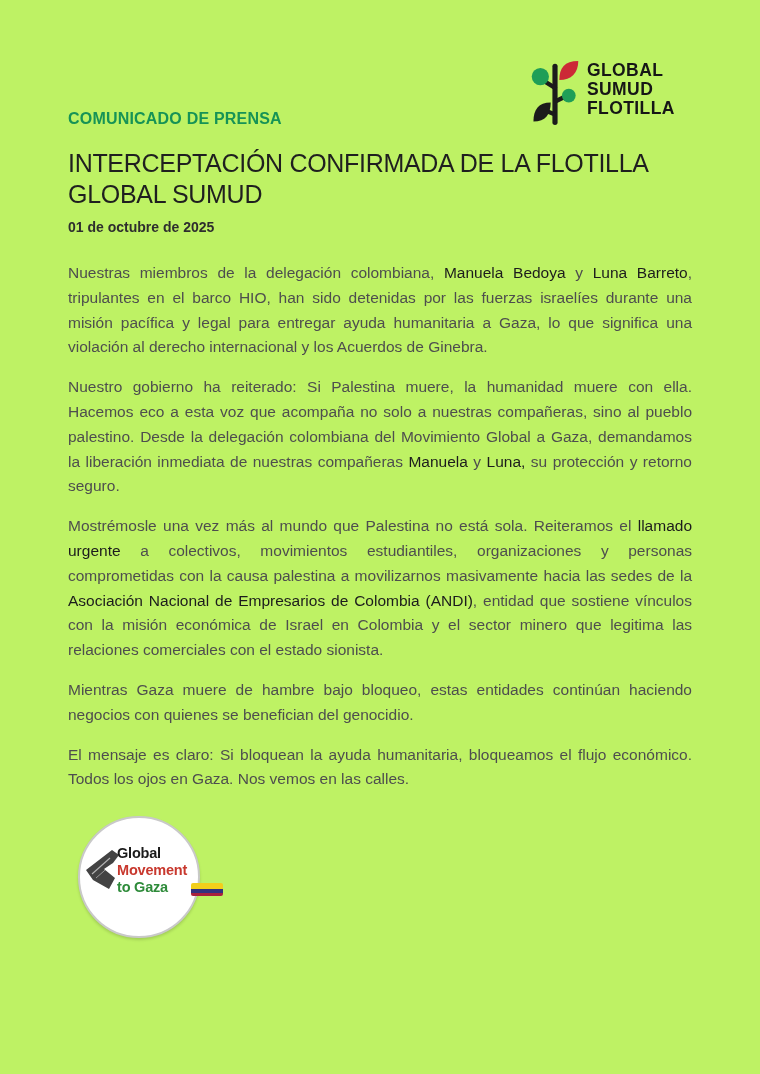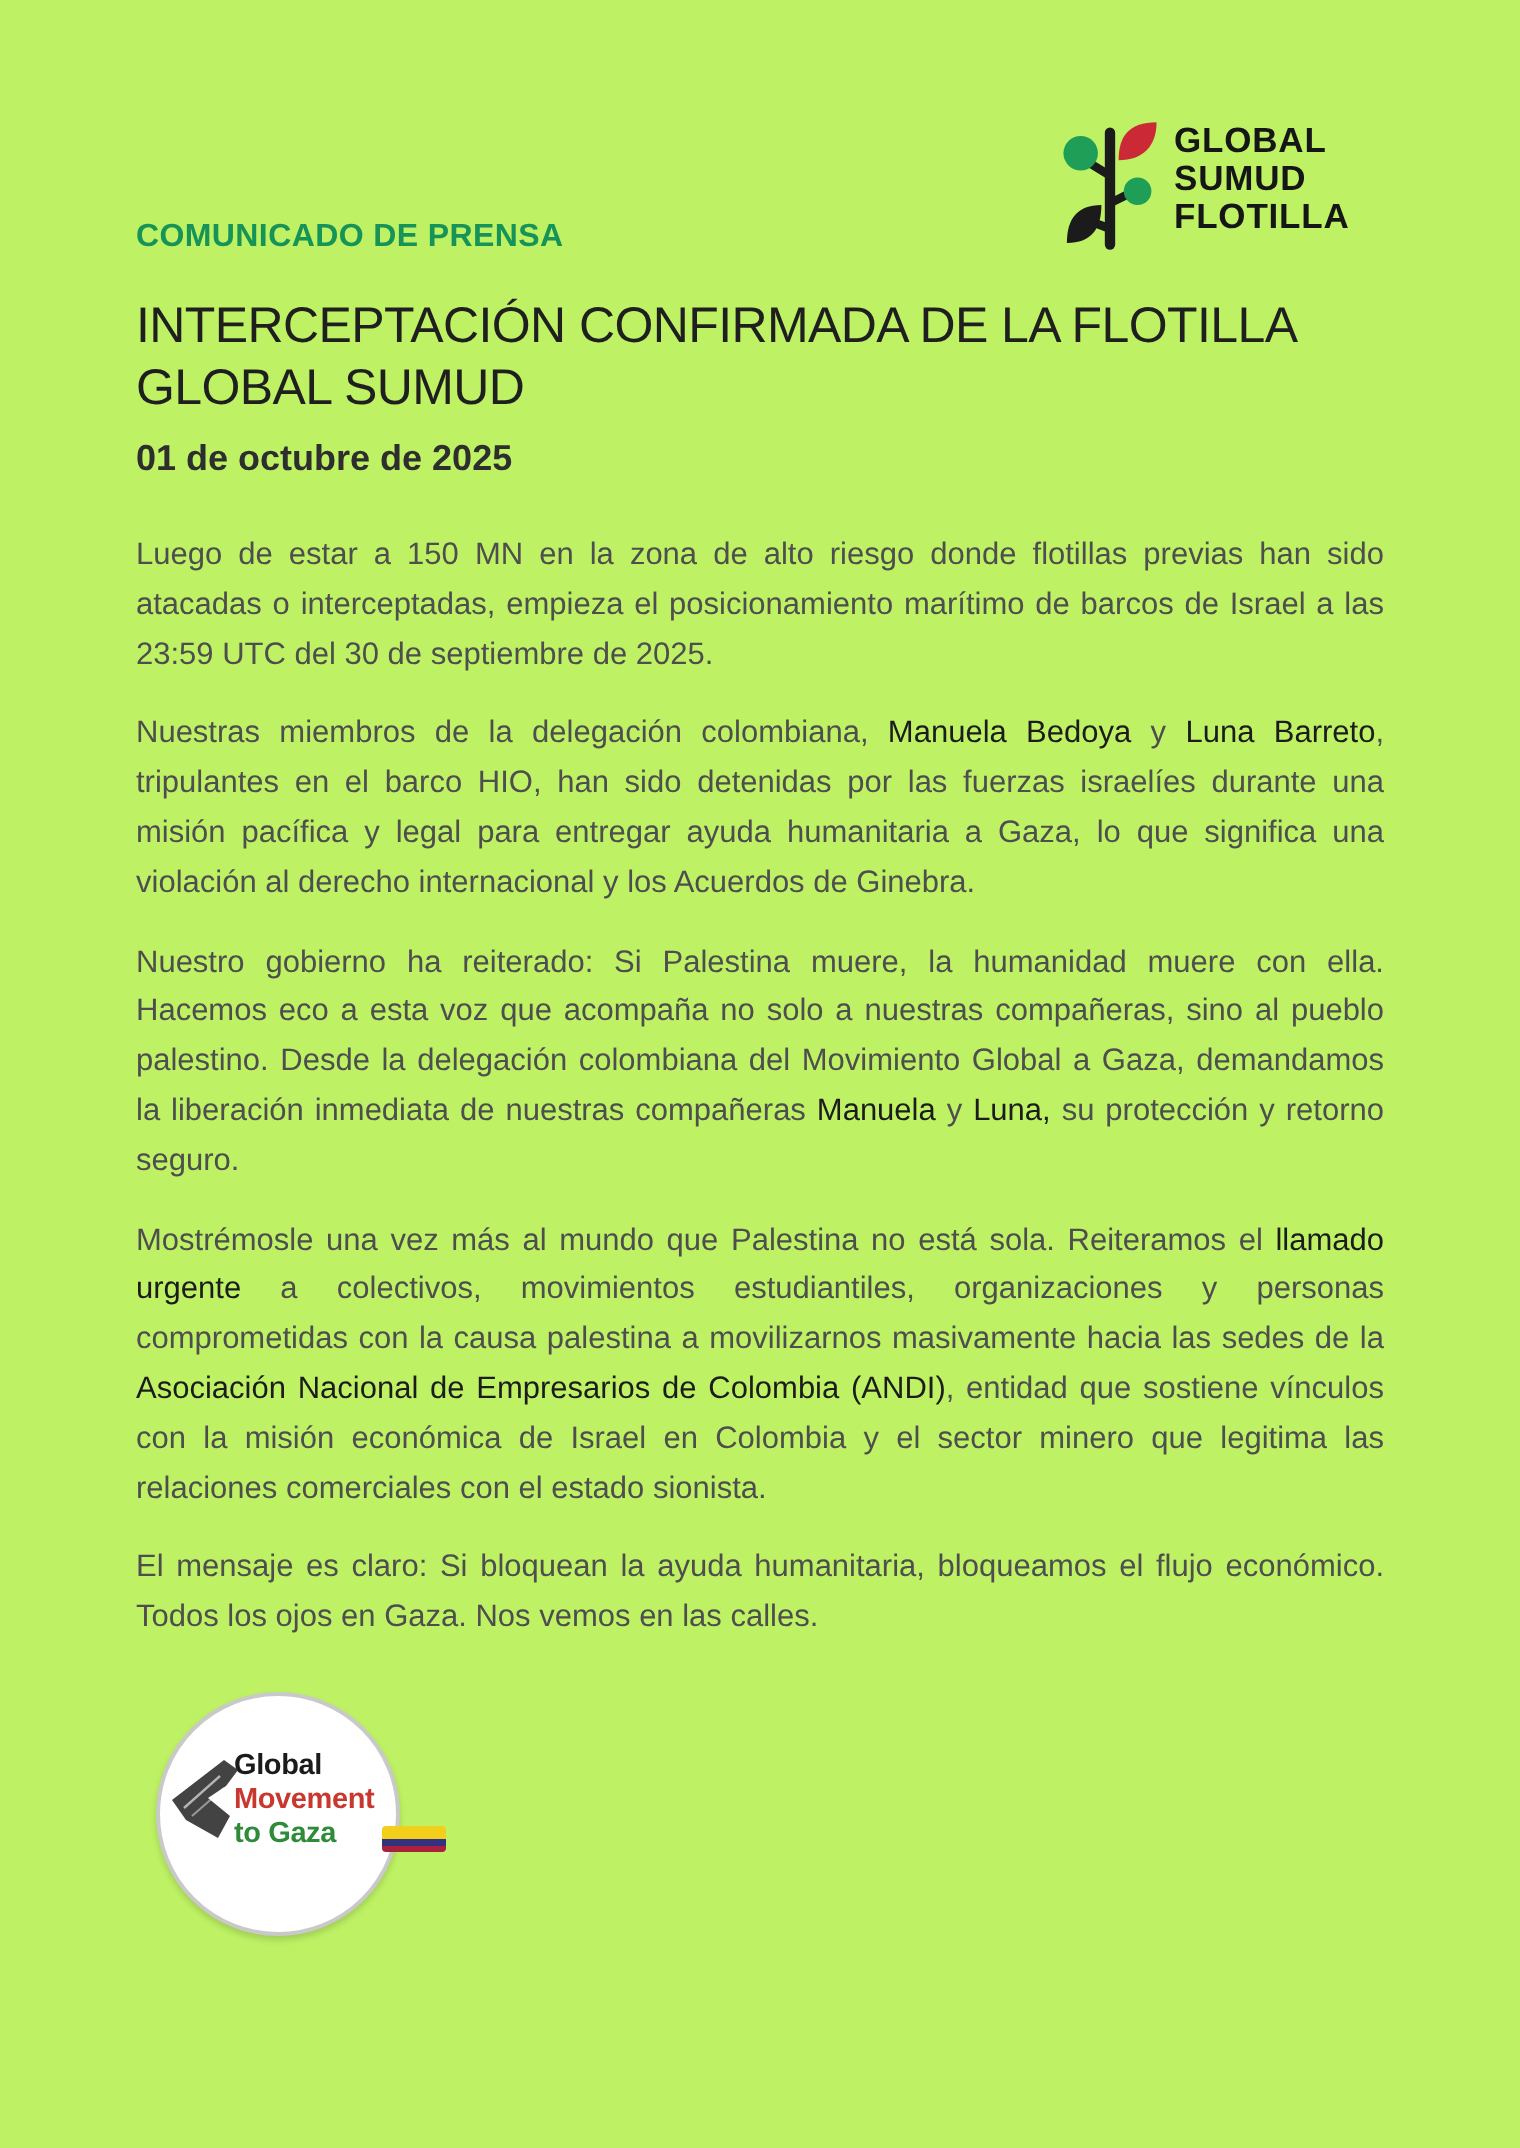--- a/index.html
+++ b/index.html
@@ -24,21 +24,21 @@
     margin: 20px 0 0 0;
     max-width: 600px;
     font-size: 25px;
     font-weight: 400;
     letter-spacing: -0.3px;
     line-height: 1.22;
     color: #1f1f1f;
   }
   .date {
     margin-top: 10px;
-    font-size: 18px;
+    font-size: 14px;
     font-weight: 700;
     color: #2e2e2e;
   }
 
   .body-paragraphs { margin-top: 26px; }
   .body-paragraphs p {
     margin: 0 0 15px 0;
     font-size: 15.5px;
     line-height: 1.6;
     color: #4e4e4e;
@@ -128,24 +128,24 @@
   </div>
 
   <div class="content">
     <div class="kicker">COMUNICADO DE PRENSA</div>
 
     <h1 class="title">INTERCEPTACIÓN CONFIRMADA DE LA FLOTILLA GLOBAL SUMUD</h1>
 
     <div class="date">01 de octubre de 2025</div>
 
     <div class="body-paragraphs">
-        <p><span>Luego de estar a 150 MN en la zona de alto riesgo donde flotillas previas han sido atacadas o interceptadas, empieza el posicionamiento marítimo de barcos de Israel a las 23:59 UTC del 30 de septiembre de 2025.</span></p>
         <p><span>Nuestras miembros de la delegación colombiana, </span><strong>Manuela Bedoya</strong><span> y </span><strong>Luna Barreto</strong><span>, tripulantes en el barco HIO, han sido detenidas por las fuerzas israelíes durante una misión pacífica y legal para entregar ayuda humanitaria a Gaza, lo que significa una violación al derecho internacional y los Acuerdos de Ginebra.</span></p>
         <p><span>Nuestro gobierno ha reiterado: Si Palestina muere, la humanidad muere con ella. Hacemos eco a esta voz que acompaña no solo a nuestras compañeras, sino al pueblo palestino. Desde la delegación colombiana del Movimiento Global a Gaza, demandamos la liberación inmediata de nuestras compañeras </span><strong>Manuela</strong><span> y </span><strong>Luna,</strong><span> su protección y retorno seguro.</span></p>
         <p><span>Mostrémosle una vez más al mundo que Palestina no está sola. Reiteramos el </span><strong>llamado urgente</strong><span> a colectivos, movimientos estudiantiles, organizaciones y personas comprometidas con la causa palestina a movilizarnos masivamente hacia las sedes de la </span><strong>Asociación Nacional de Empresarios de Colombia (ANDI)</strong><span>, entidad que sostiene vínculos con la misión económica de Israel en Colombia y el sector minero que legitima las relaciones comerciales con el estado sionista.</span></p>
+        <p><span>Mientras Gaza muere de hambre bajo bloqueo, estas entidades continúan haciendo negocios con quienes se benefician del genocidio.</span></p>
         <p><span>El mensaje es claro: Si bloquean la ayuda humanitaria, bloqueamos el flujo económico. Todos los ojos en Gaza. Nos vemos en las calles.</span></p>
       </div>
 
     <div class="gmtg-badge">
       <svg class="gmtg-map" width="38" height="46" viewBox="0 0 38 46">
         <path d="M2,22 L28,2 L35,7 L29,15 L20,21 L31,30 L25,41 L9,32 Z" fill="#434343"></path>
         <path d="M8,26 L26,10" stroke="#ffffff" stroke-width="1.2" opacity="0.6"></path>
         <path d="M12,30 L28,16" stroke="#ffffff" stroke-width="1" opacity="0.45"></path>
       </svg>
       <div class="gmtg-text">

